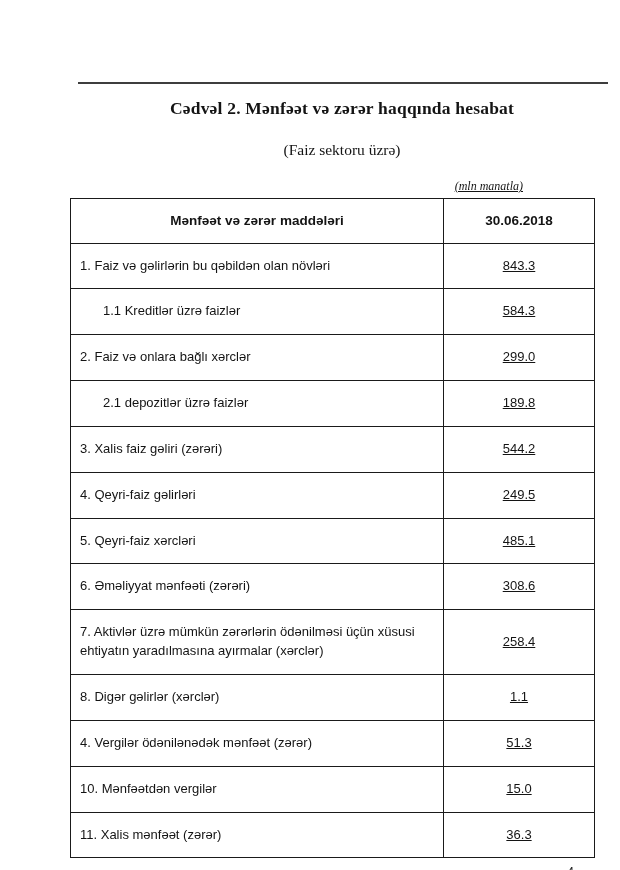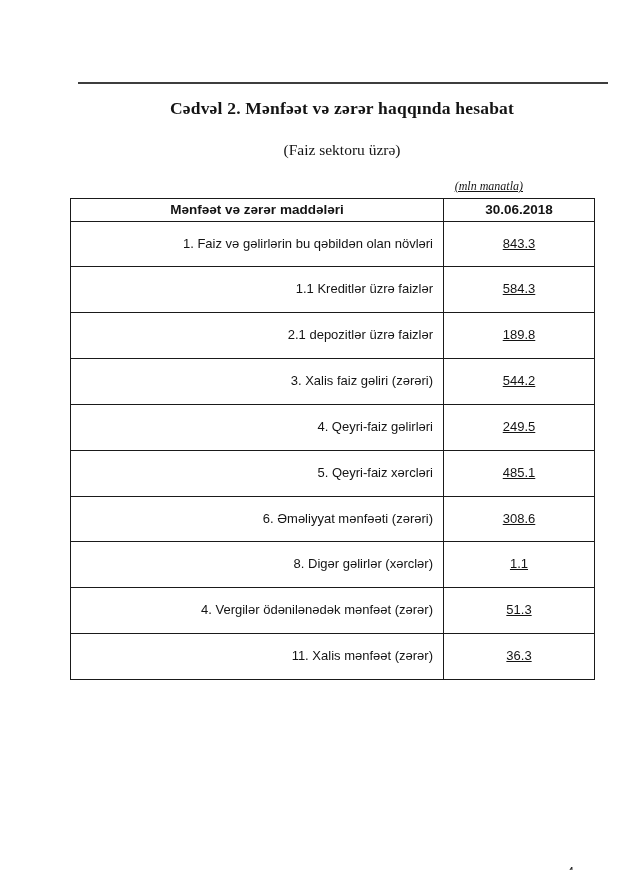--- a/index.html
+++ b/index.html
@@ -45,27 +45,27 @@
   }
   .pl-table th, .pl-table td {
     border:1.5px solid #1a1a1a;
     font-size:13px;
     line-height:1.45;
     vertical-align:middle;
   }
   .pl-table th {
     font-weight:bold;
     text-align:center;
-    padding:1px 6px;
+    padding:12px 6px;
     font-size:13.5px;
   }
   .pl-table col.c-label { width:373px; }
   .pl-table col.c-value { width:151px; }
   .pl-table td.cell-label {
-    text-align:right;
+    text-align:left;
     padding:13px 10px 13px 9px;
   }
   .pl-table td.cell-label.indent {
     padding-left:32px;
   }
   .pl-table td.cell-value {
     text-align:center;
     padding:13px 6px;
     text-decoration:underline;
   }
@@ -106,46 +106,58 @@
   <tbody>
       <tr>
         <td class="cell-label">1. Faiz və gəlirlərin bu qəbildən olan növləri</td>
         <td class="cell-value">843.3</td>
       </tr>
       <tr>
         <td class="cell-label indent">1.1 Kreditlər üzrə faizlər</td>
         <td class="cell-value">584.3</td>
       </tr>
       <tr>
+        <td class="cell-label">2. Faiz və onlara bağlı xərclər</td>
+        <td class="cell-value">299.0</td>
+      </tr>
+      <tr>
         <td class="cell-label indent">2.1 depozitlər üzrə faizlər</td>
         <td class="cell-value">189.8</td>
       </tr>
       <tr>
         <td class="cell-label">3. Xalis faiz gəliri (zərəri)</td>
         <td class="cell-value">544.2</td>
       </tr>
       <tr>
         <td class="cell-label">4. Qeyri-faiz gəlirləri</td>
         <td class="cell-value">249.5</td>
       </tr>
       <tr>
         <td class="cell-label">5. Qeyri-faiz xərcləri</td>
         <td class="cell-value">485.1</td>
       </tr>
       <tr>
         <td class="cell-label">6. Əməliyyat mənfəəti (zərəri)</td>
         <td class="cell-value">308.6</td>
       </tr>
       <tr>
+        <td class="cell-label">7. Aktivlər üzrə mümkün zərərlərin ödənilməsi üçün xüsusi ehtiyatın yaradılmasına ayırmalar (xərclər)</td>
+        <td class="cell-value">258.4</td>
+      </tr>
+      <tr>
         <td class="cell-label">8. Digər gəlirlər (xərclər)</td>
         <td class="cell-value">1.1</td>
       </tr>
       <tr>
         <td class="cell-label">4. Vergilər ödənilənədək mənfəət (zərər)</td>
         <td class="cell-value">51.3</td>
+      </tr>
+      <tr>
+        <td class="cell-label">10. Mənfəətdən vergilər</td>
+        <td class="cell-value">15.0</td>
       </tr>
       <tr>
         <td class="cell-label">11. Xalis mənfəət (zərər)</td>
         <td class="cell-value">36.3</td>
       </tr>
     </tbody>
 </table>
 
 <div class="page-number">4</div>
 

